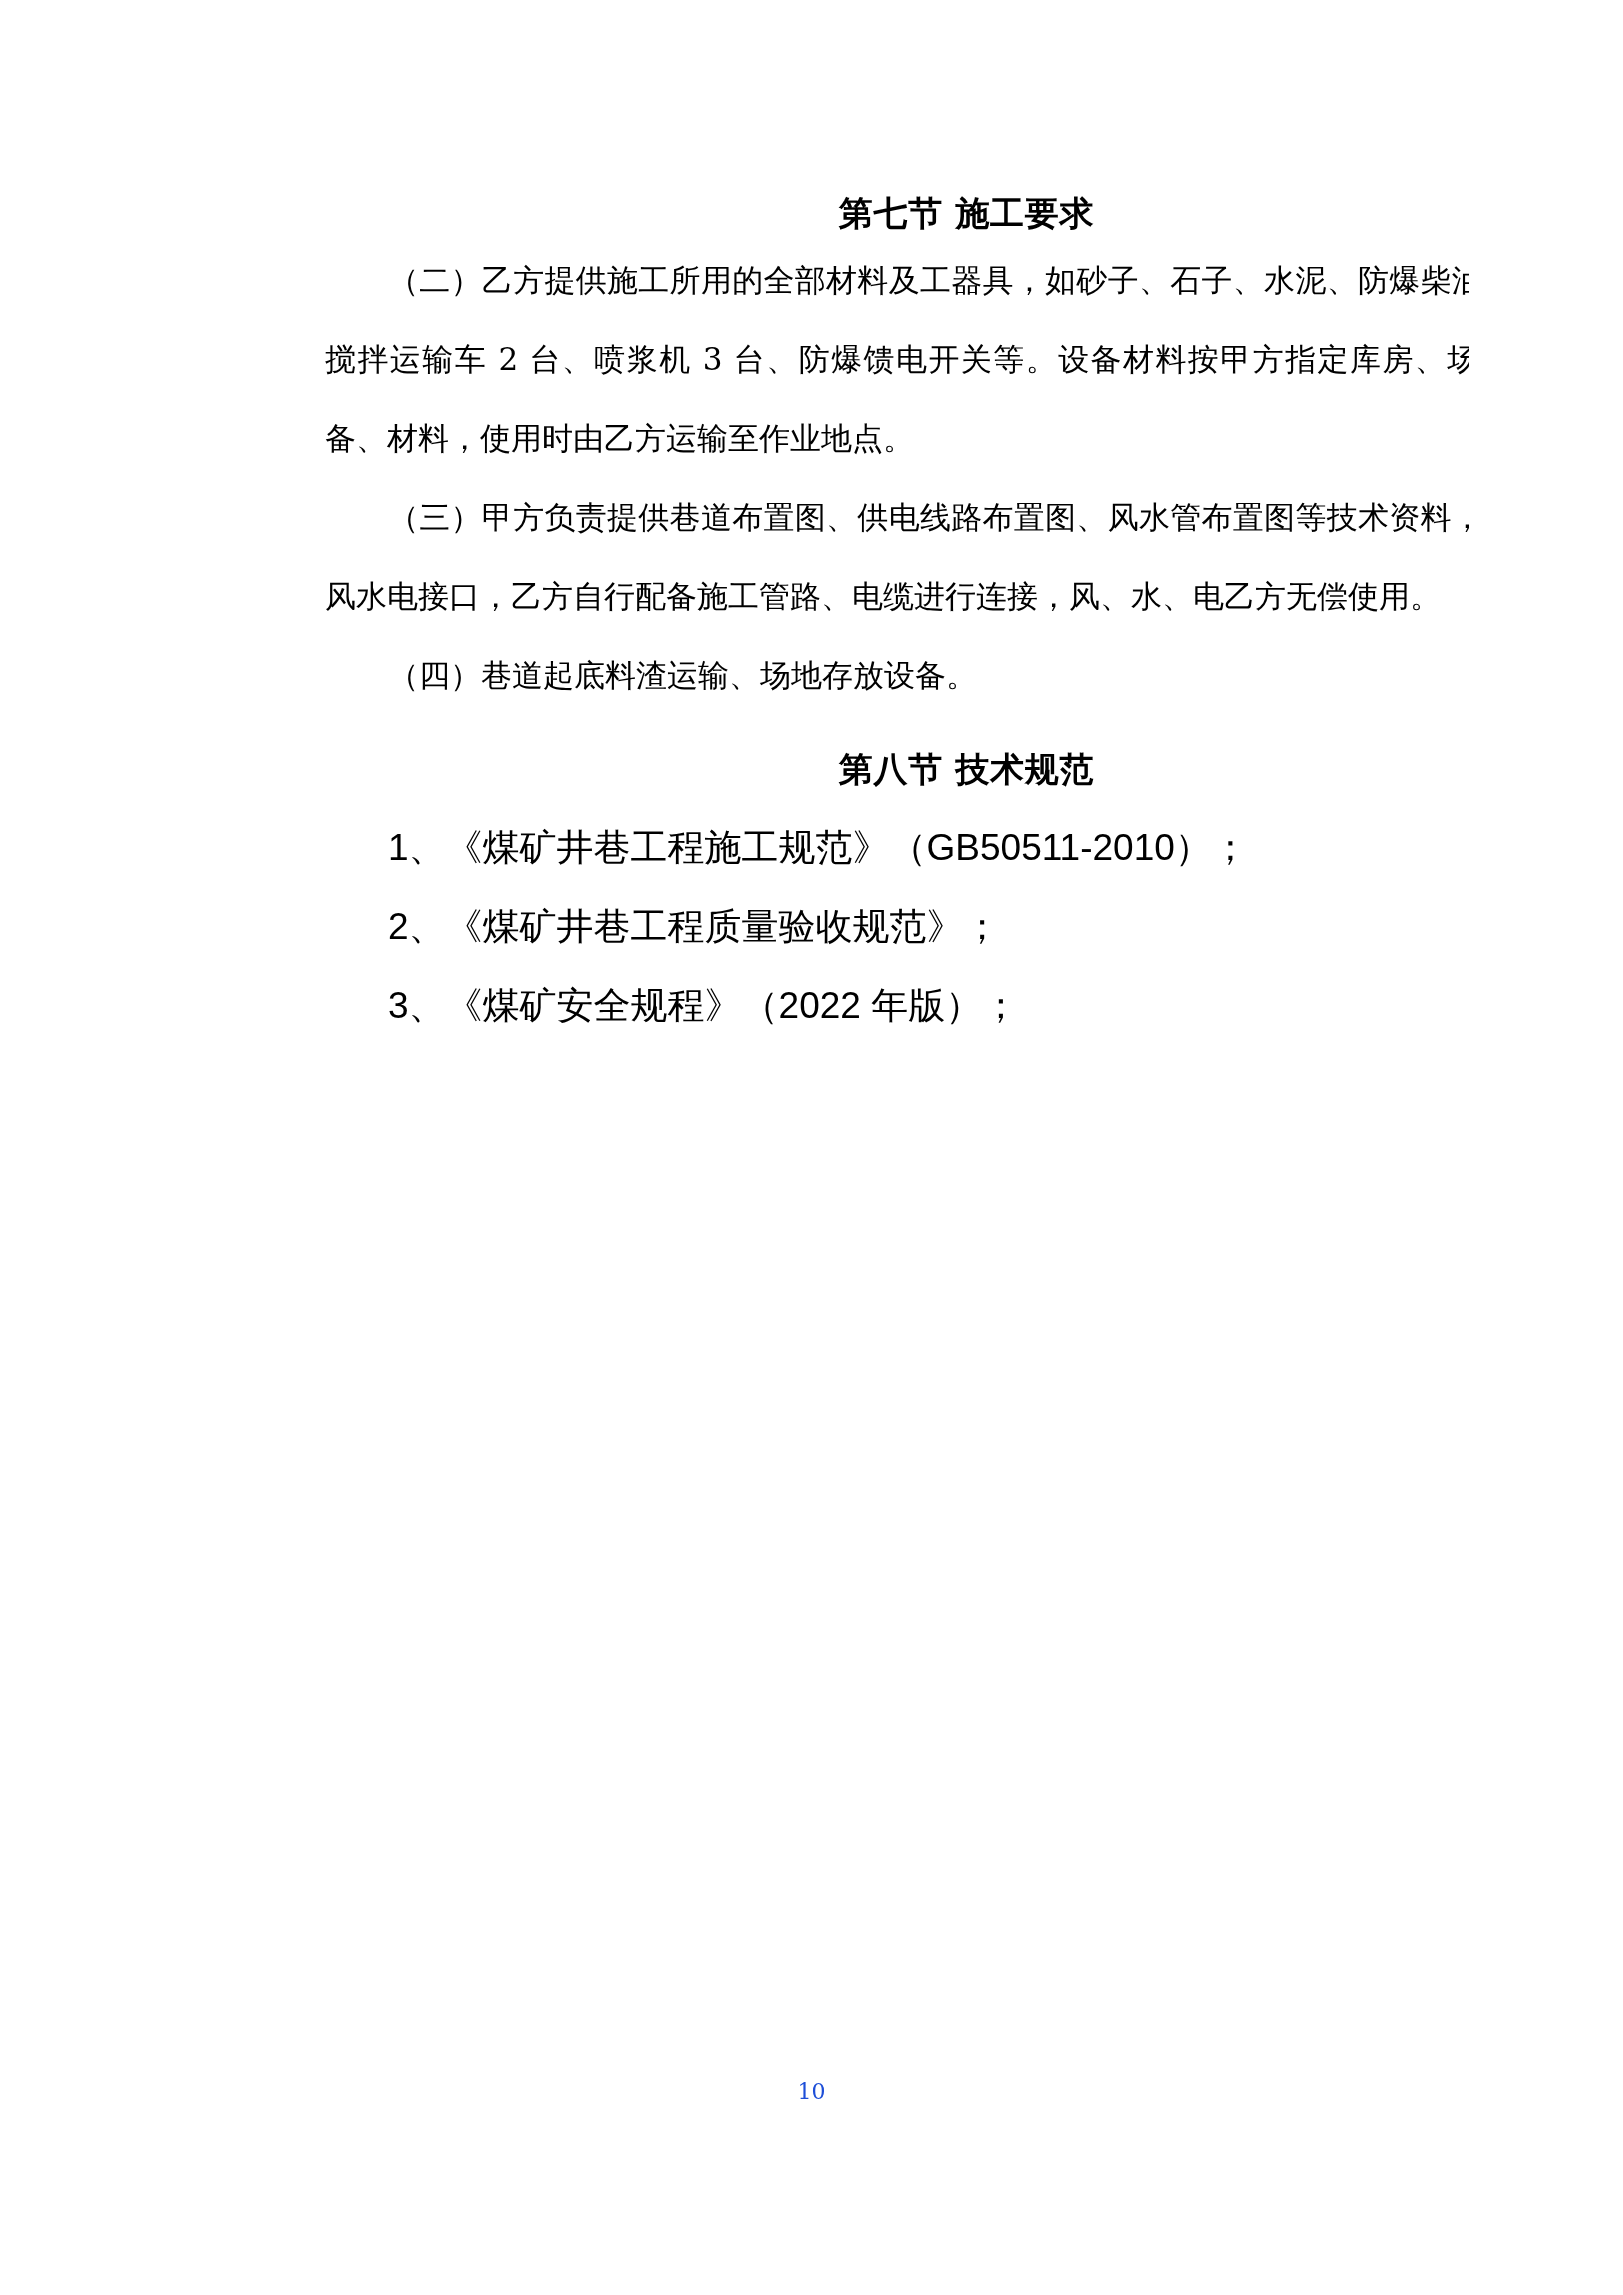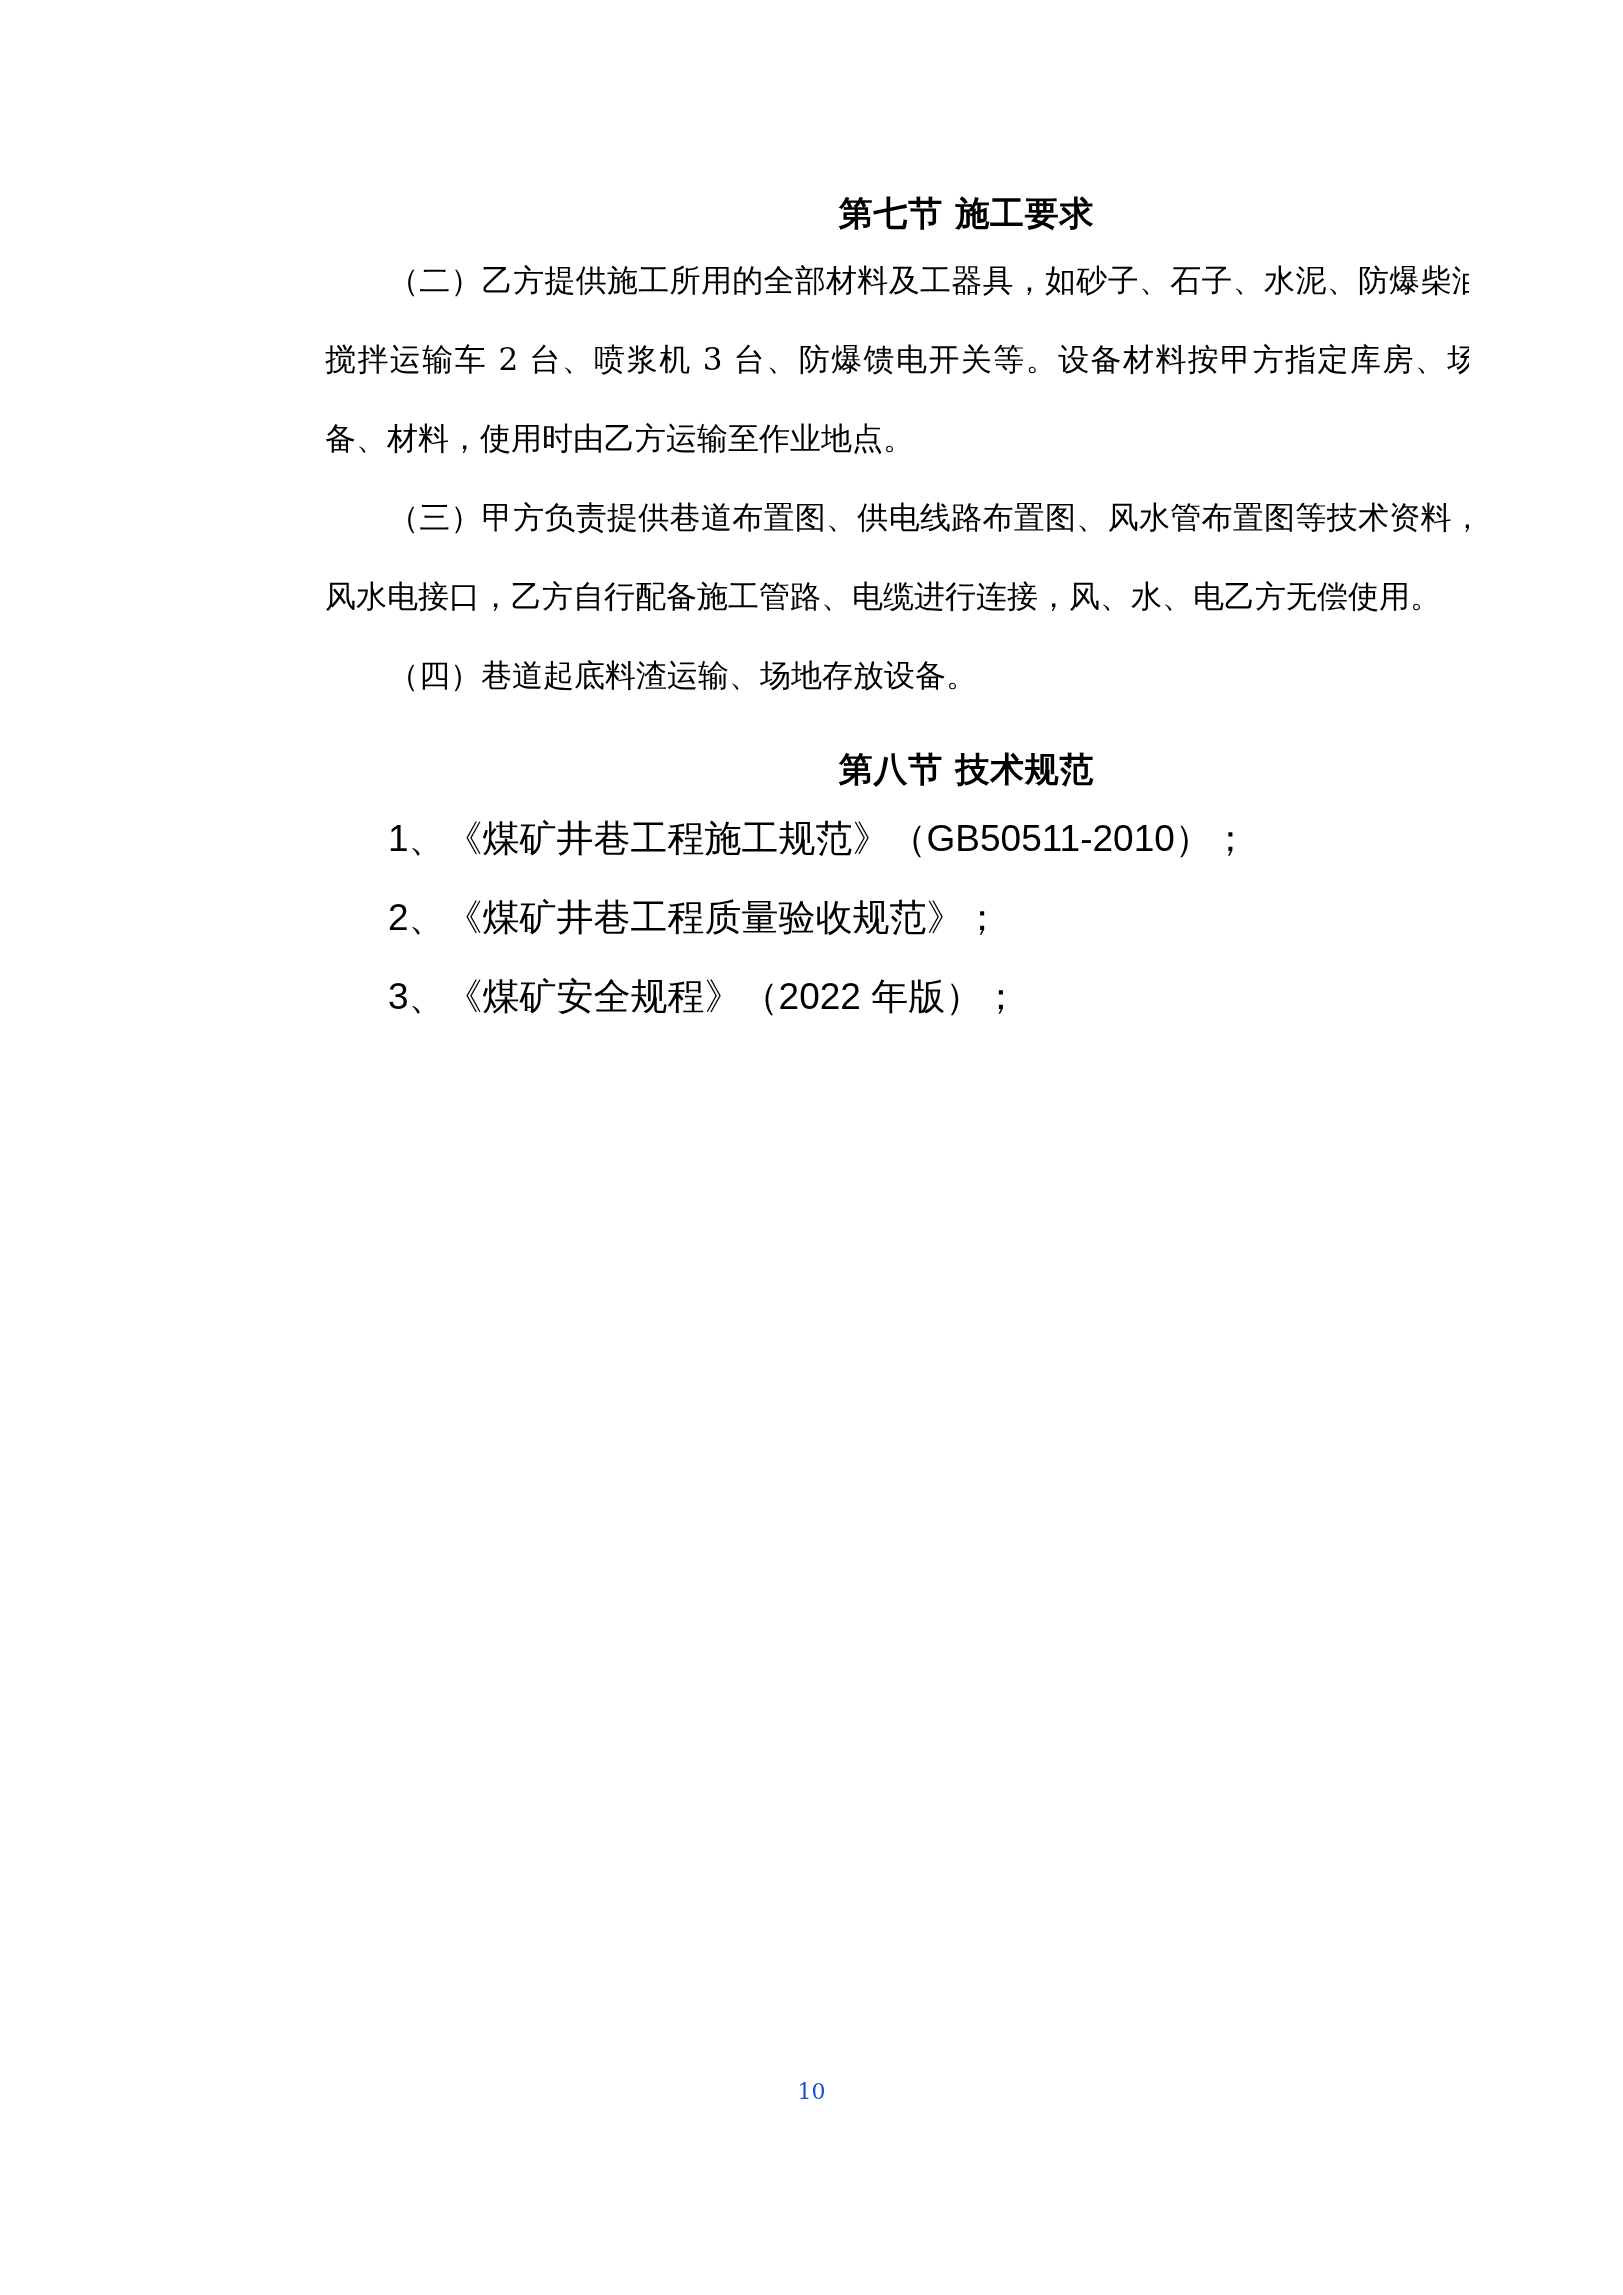--- a/index.html
+++ b/index.html
@@ -29,21 +29,21 @@
     font-family: "DejaVu Sans", "Liberation Sans", sans-serif;
     font-weight: bold;
     font-size: 34px;
     line-height: 1.0;
     letter-spacing: 0.7px;
     margin: 0 0 10.5px 0;
     padding: 0;
   }
   .section-title.second {
     margin-top: 37px;
-    margin-bottom: 13px;
+    margin-bottom: 22px;
   }
   .para {
     font-family: "DejaVu Serif", "Liberation Serif", serif;
     font-size: 31px;
     line-height: 79px;
     text-align: justify;
     text-align-last: left;
     text-justify: inter-character;
     margin: 0;
     padding: 0;

